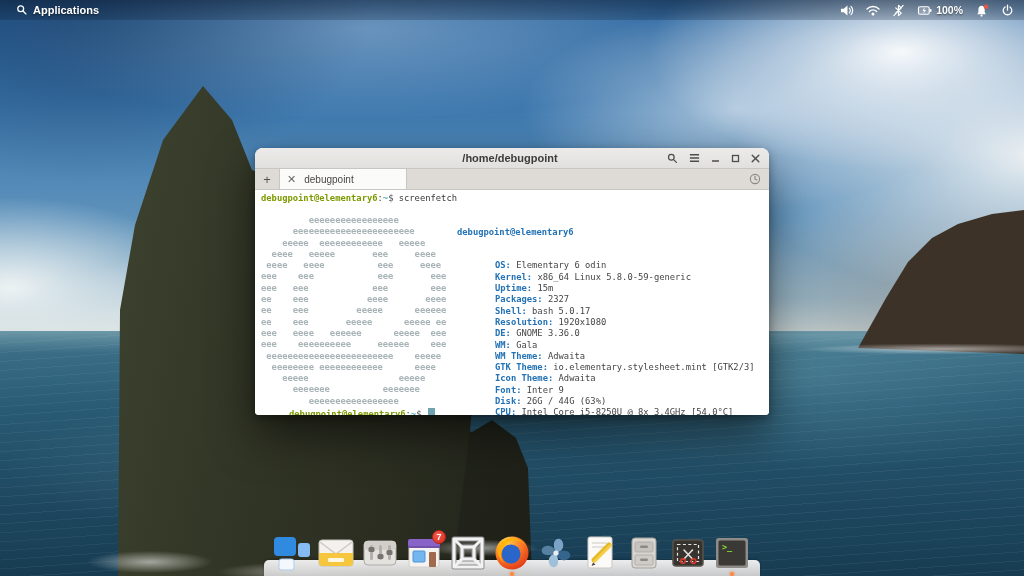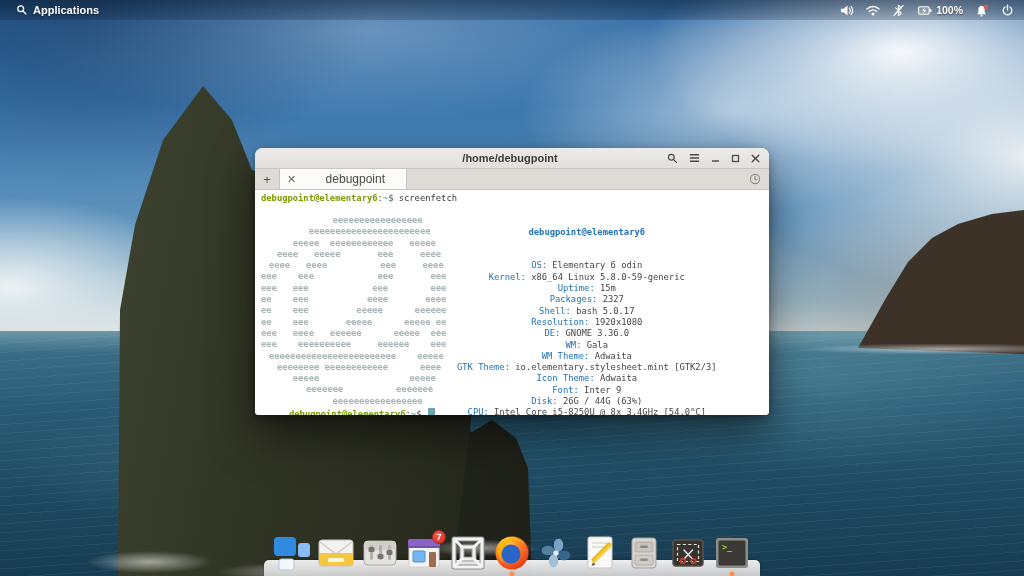--- a/index.html
+++ b/index.html
@@ -71,34 +71,34 @@
   .title { position:absolute; left:0; right:4px; text-align:center; font-size:11px; font-weight:600; color:#3d3c3a; }
   .tb-actions { margin-left:auto; display:flex; align-items:center; gap:11px; padding-right:9px; z-index:2; }
   .tb-actions .tbtn { display:flex; align-items:center; cursor:default; }
   .tabbar { height:21px; flex:0 0 auto; background:#dedbd7; border-bottom:1px solid #c9c6c2;
     display:flex; align-items:stretch; position:relative; }
   .newtab { width:24px; display:flex; align-items:center; justify-content:center;
     color:#55534f; font-size:13px; }
   .tab { width:128px; background:#fbfbfa; border-left:1px solid #c9c6c2; border-right:1px solid #c9c6c2;
     display:flex; align-items:center; padding:0 7px; gap:8px; }
   .tab-close { color:#6b6965; font-size:11px; line-height:1; }
-  .tab-label { flex:1; text-align:right; font-size:12px; color:#4a4846; margin-right:14px; }
+  .tab-label { flex:1; text-align:left; font-size:10px; color:#4a4846; margin-right:14px; }
   .tab-extra { margin-left:auto; display:flex; align-items:center; padding-right:8px; }
 
   .term { position:relative; flex:1; background:#ffffff;
-    font-family:"DejaVu Sans Mono", monospace; font-size:8.8px; line-height:11.3px; color:#383838;text-align:center; }
+    font-family:"DejaVu Sans Mono", monospace; font-size:8.8px; line-height:11.3px; color:#383838; }
   .prompt-line { position:absolute; left:6px; top:3px; white-space:pre; }
   .p-user { color:#7c9a00; font-weight:bold; }
   .p-sym  { color:#444; }
   .p-path { color:#2aa198; }
   .ascii  { position:absolute; left:6px; top:25px; white-space:pre; color:#a7b3b6; font-weight:bold; }
   .sysinfo { position:absolute; left:202px; top:14px; white-space:pre; }
   .sysinfo .row { height:11.3px; }
   .ihead { color:#2272b5; font-weight:bold; }
-  .ilabel { color:#2272b5; font-weight:normal; }
+  .ilabel { color:#2272b5; font-weight:bold;margin-left:38px; }
   .ival { color:#454545; }
   .prompt-bottom { position:absolute; left:6px; top:218px; white-space:pre;margin-left:28px; }
   .cursor { display:inline-block; width:7px; height:11px; background:#6fa3b0; vertical-align:text-bottom; margin-left:1px; }
 
   
   .dock { position:absolute; left:50%; transform:translateX(-50%); bottom:0; width:496px; height:50px; z-index:60; }
   .dock-bg { position:absolute; left:0; right:0; bottom:0; height:16px;
     background:linear-gradient(180deg, rgba(246,246,246,.95), rgba(208,208,208,.95));
     border-radius:5px 5px 0 0; box-shadow:0 -1px 3px rgba(0,0,0,.25); }
   .dock-items { position:absolute; left:0; right:0; bottom:3px; display:flex; justify-content:center;

